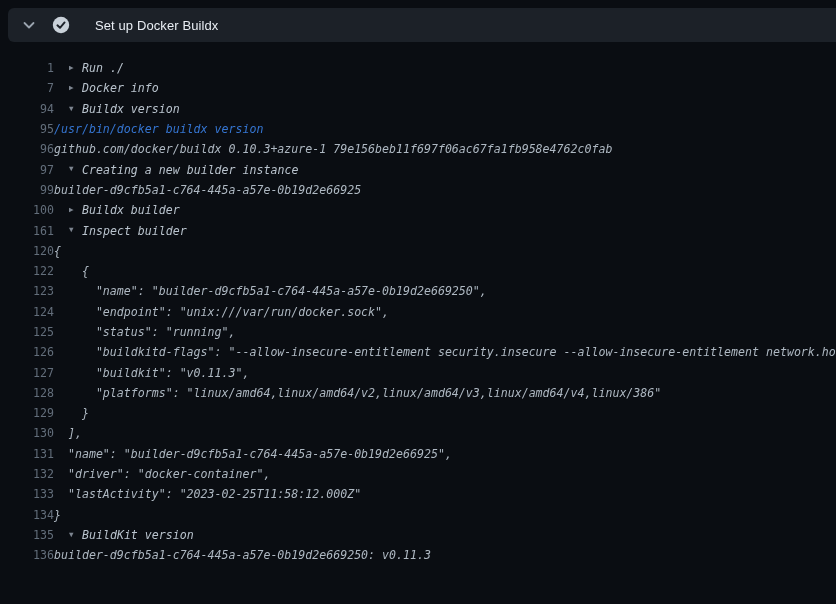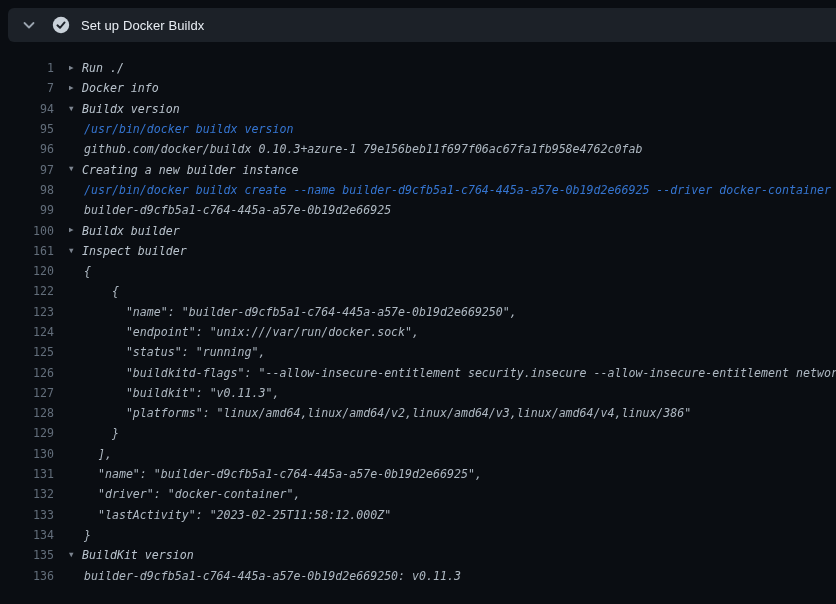--- a/index.html
+++ b/index.html
@@ -16,21 +16,21 @@
     background: #1c2128;
     border-radius: 6px 0 0 6px;
     display: flex;
     align-items: center;
     padding-left: 13px;
     cursor: pointer;
   }
   .chevron-wrap { width: 16px; height: 16px; display: flex; align-items: center; justify-content: center; }
   .check-wrap   { margin-left: 15px; width: 18px; height: 18px; display: flex; align-items: center; justify-content: center; }
   .step-title {
-    margin-left: 11px;
+    margin-left: 25px;
     color: #e9eef4;
     font-size: 13px;
     font-weight: 400;
     letter-spacing: 0.1px;
   }
   
   .log {
     padding-top: 16px;
     overflow: hidden;
   }
@@ -57,21 +57,21 @@
     line-height: 20.3px;
   }
   .text {
     white-space: pre;
     color: #aeb8c2;
     font-style: italic;
   }
   .row.group { cursor: pointer; }
   .row.group .text { color: #b9c3cd; }
   .row.output .text,
-  .row.command .text { margin-left: 30px; }
+  .row.command .text { }
   .row.command .text { color: #3575d1; }
 </style>
 </head>
 <body>
 
 <div class="step-header">
   <span class="chevron-wrap">
     <svg width="16" height="16" viewBox="0 0 16 16">
       <path d="M3.5 6 L8 10.5 L12.5 6" fill="none" stroke="#9aa4af" stroke-width="1.8" stroke-linecap="round" stroke-linejoin="round"></path>
     </svg>
@@ -109,25 +109,20 @@
     <div class="row output">
     <span class="num">96</span>
 
     <span class="text">github.com/docker/buildx 0.10.3+azure-1 79e156beb11f697f06ac67fa1fb958e4762c0fab</span>
   </div>
     <div class="row group">
     <span class="num">97</span>
     <span class="arrow">▼</span>
     <span class="text">Creating a new builder instance</span>
   </div>
-    <div class="row command">
-    <span class="num">98</span>
-
-    <span class="text">/usr/bin/docker buildx create --name builder-d9cfb5a1-c764-445a-a57e-0b19d2e66925 --driver docker-container</span>
-  </div>
     <div class="row output">
     <span class="num">99</span>
 
     <span class="text">builder-d9cfb5a1-c764-445a-a57e-0b19d2e66925</span>
   </div>
     <div class="row group">
     <span class="num">100</span>
     <span class="arrow">▶</span>
     <span class="text">Buildx builder</span>
   </div>

